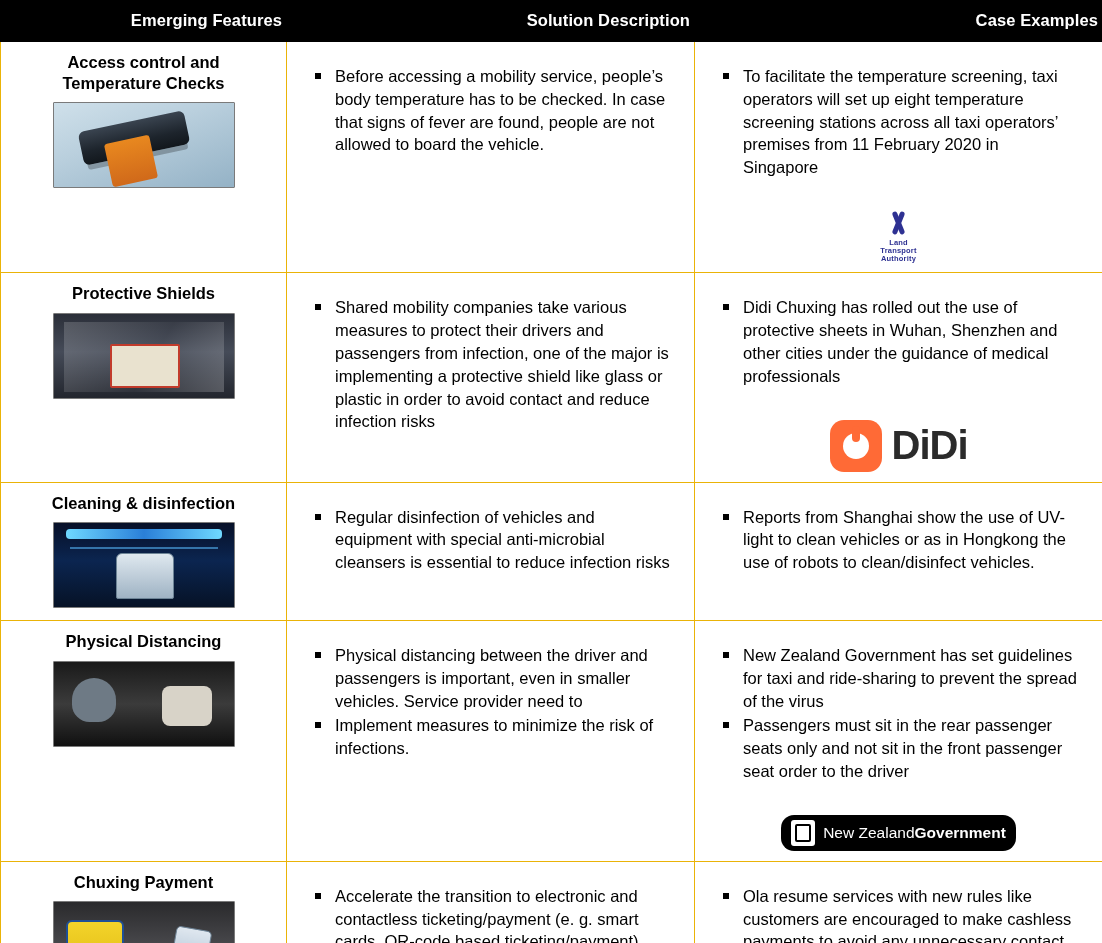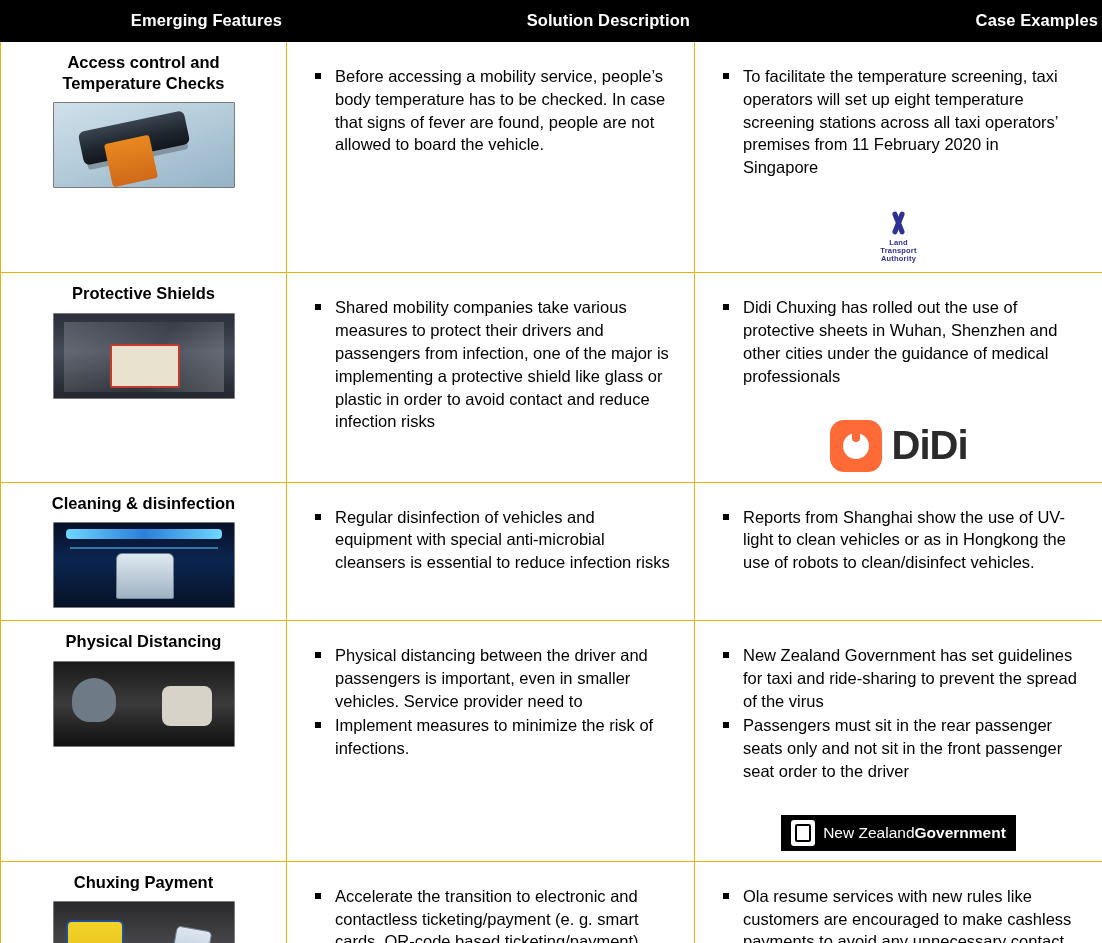--- a/index.html
+++ b/index.html
@@ -217,21 +217,21 @@
   .logo-didi .mark:after {
     content: ""; position: absolute; left: 22px; top: 6px;
     width: 8px; height: 16px; background: #ff6a36; border-radius: 4px;
   }
   .logo-didi .word {
     font-size: 40px; font-weight: bold; color: #2b2b2b; letter-spacing: -1px;
   }
   
   .logo-nz {
     background: #000000; color: #ffffff; display: flex; align-items: center;
-    gap: 8px; padding: 5px 10px;
+    gap: 8px; padding: 5px 10px; border-radius: 13px;
   }
   .logo-nz .crest {
     width: 24px; height: 26px; background: #ffffff; border-radius: 3px;
     position: relative;
   }
   .logo-nz .crest:before {
     content: ""; position: absolute; left: 4px; top: 4px; right: 4px; bottom: 4px;
     border: 2px solid #000000; border-radius: 2px;
   }
   .logo-nz .word { font-size: 15.5px; font-weight: bold; }

